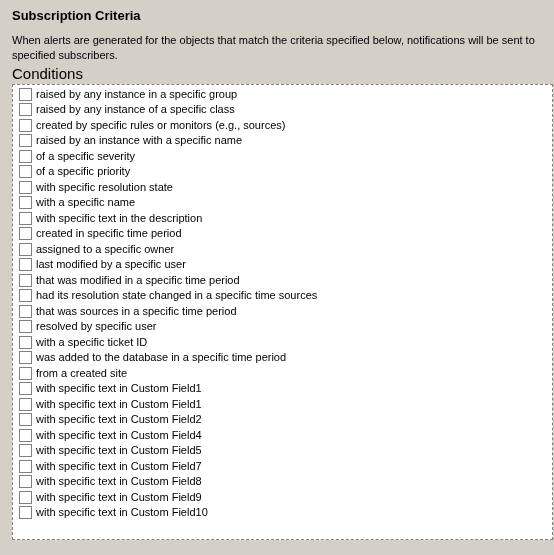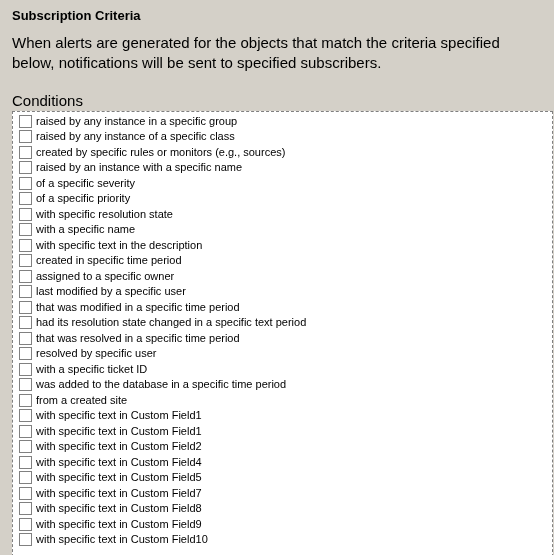--- a/index.html
+++ b/index.html
@@ -15,23 +15,22 @@
     .panel {
       padding: 8px 12px 2px 12px;
       background: #d4d0c8;
     }
     .title {
       font-weight: bold;
       font-size: 13px;
       margin-bottom: 10px;
     }
     .desc {
-      font-size: 15px;
+      font-size: 11px;
       line-height: 1.35;
-      margin-bottom: 16px;
       padding-right: 4px;
     }
     .section-label {
       font-size: 15px;
       margin: 0 0 2px 12px;
     }
     .list-container {
       margin: 0 1px 0 12px;
       border: 1px dashed #808080;
       background: #ffffff;
@@ -118,25 +117,25 @@
       <div class="row">
         <div class="cb"></div>
         <span class="row-label">last modified by a specific user</span>
       </div>
       <div class="row">
         <div class="cb"></div>
         <span class="row-label">that was modified in a specific time period</span>
       </div>
       <div class="row">
         <div class="cb"></div>
-        <span class="row-label">had its resolution state changed in a specific text period</span>
+        <span class="row-label">had its resolution state changed in a specific time sources</span>
       </div>
       <div class="row">
         <div class="cb"></div>
-        <span class="row-label">that was resolved in a specific time period</span>
+        <span class="row-label">that was sources in a specific time period</span>
       </div>
       <div class="row">
         <div class="cb"></div>
         <span class="row-label">resolved by specific user</span>
       </div>
       <div class="row">
         <div class="cb"></div>
         <span class="row-label">with a specific ticket ID</span>
       </div>
       <div class="row">

